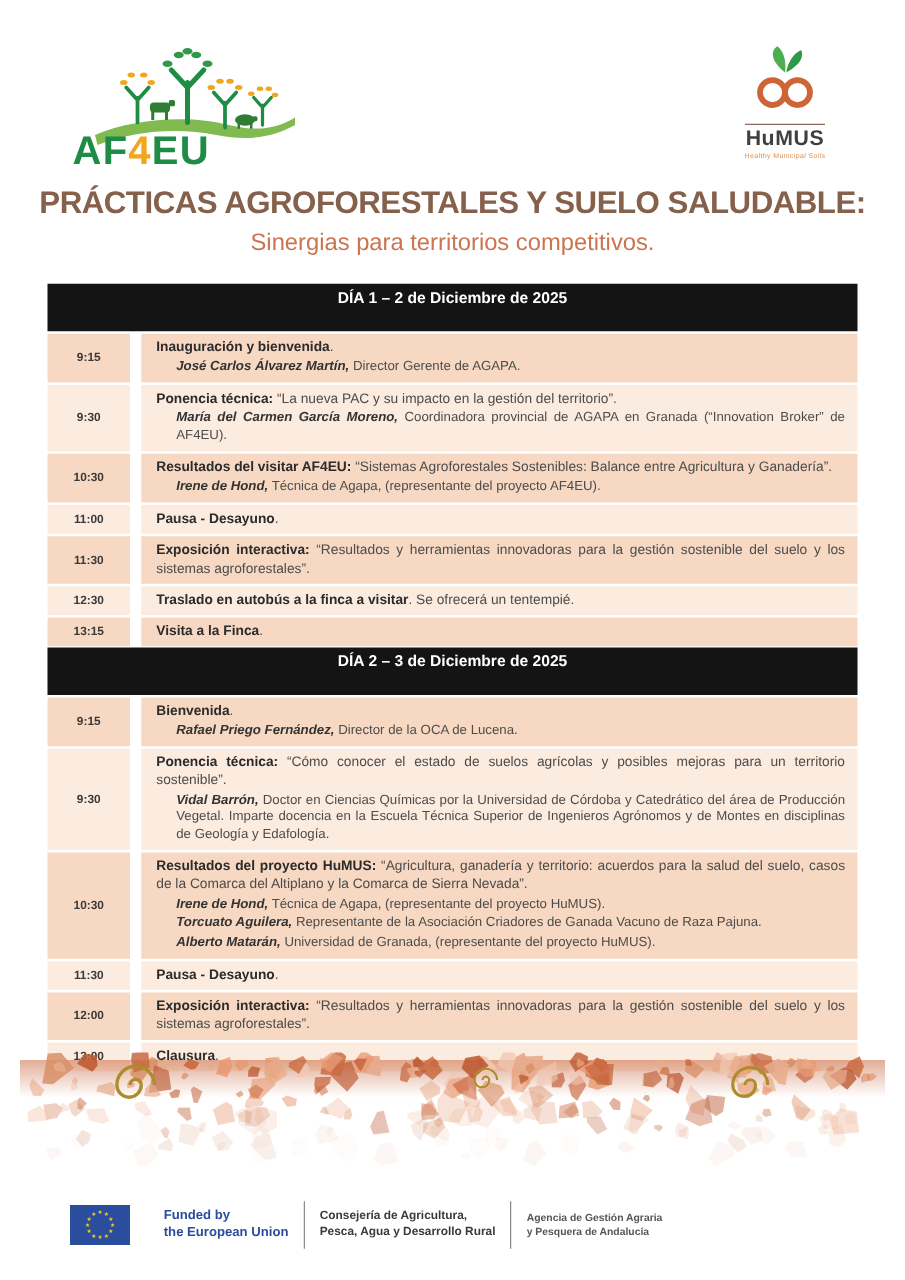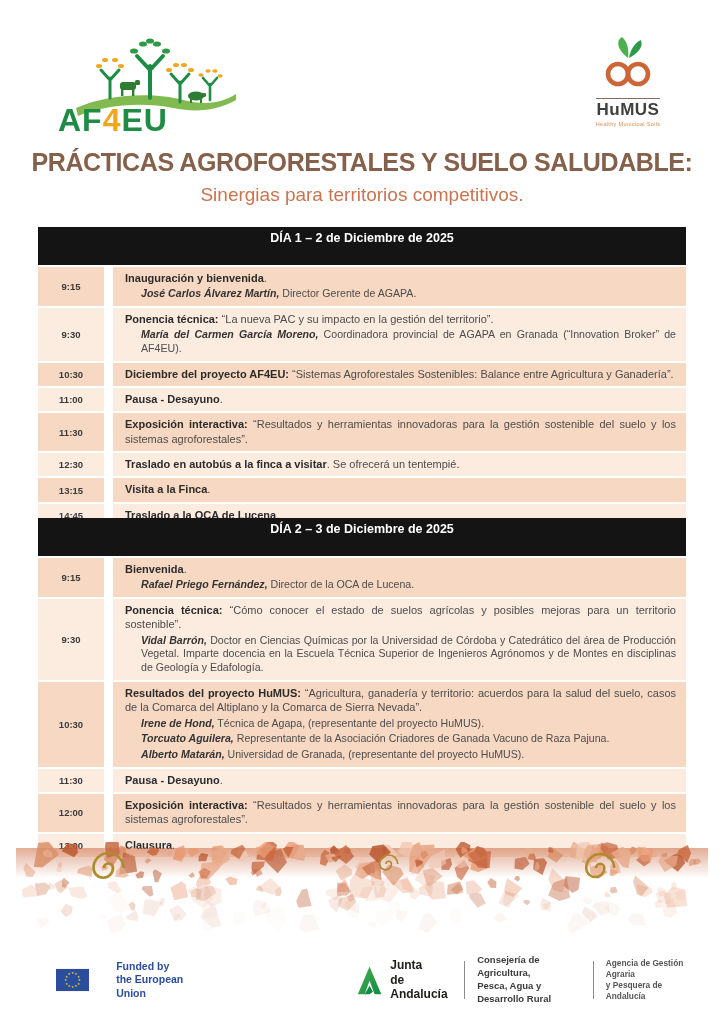--- a/index.html
+++ b/index.html
@@ -169,21 +169,22 @@
         <div class="row light">
           <div class="time">9:30</div>
           <div class="content">
             <div class="evt-title"><span class="seg-b">Ponencia técnica:</span><span class="seg-n"> “La nueva PAC y su impacto en la gestión del territorio”.</span></div>
             <div class="speaker"><span class="seg-bi">María del Carmen García Moreno,</span><span class="seg-n"> Coordinadora provincial de AGAPA en Granada (“Innovation Broker” de AF4EU).</span></div>
           </div>
         </div>
         <div class="row dark">
           <div class="time">10:30</div>
           <div class="content">
-            <div class="evt-title"><span class="seg-b">Diciembre del proyecto AF4EU:</span><span class="seg-n"> “Sistemas Agroforestales Sostenibles: Balance entre Agricultura y Ganadería”.</span></div>
+            <div class="evt-title"><span class="seg-b">Resultados del visitar AF4EU:</span><span class="seg-n"> “Sistemas Agroforestales Sostenibles: Balance entre Agricultura y Ganadería”.</span></div>
+            <div class="speaker"><span class="seg-bi">Irene de Hond,</span><span class="seg-n"> Técnica de Agapa, (representante del proyecto AF4EU).</span></div>
           </div>
         </div>
         <div class="row light">
           <div class="time">11:00</div>
           <div class="content">
             <div class="evt-title"><span class="seg-b">Pausa - Desayuno</span><span class="seg-n">.</span></div>
           </div>
         </div>
         <div class="row dark">
           <div class="time">11:30</div>
@@ -499,36 +500,20 @@
           <text x="15.339745962155614" y="22.600000000000005" text-anchor="middle" font-size="4.6" fill="#f7d117">★</text>
           <text x="14" y="17.6" text-anchor="middle" font-size="4.6" fill="#f7d117">★</text>
           <text x="15.339745962155614" y="12.6" text-anchor="middle" font-size="4.6" fill="#f7d117">★</text>
           <text x="18.999999999999996" y="8.939745962155616" text-anchor="middle" font-size="4.6" fill="#f7d117">★</text>
         </svg>
       <div class="eu-text">
         <div>Funded by</div>
         <div>the European Union</div>
       </div>
     </div>
-    <div class="junta-block">
-      <svg width="30" height="38" viewBox="0 0 30 38">
-        <defs>
-          <linearGradient id="jg" x1="0" y1="0" x2="1" y2="1">
-            <stop offset="0" stop-color="#4cae4f"></stop>
-              <stop offset="1" stop-color="#0e8c44"></stop>
-          </linearGradient>
-        </defs>
-        <polygon points="1,36 15,3 29,36 21,36 15,20 9,36" fill="url(#jg)"></polygon>
-        <polygon points="9,36 15,26 19,33 15,36" fill="#0e8c44"></polygon>
-      </svg>
-      <div class="junta-text">
-        <div>Junta</div>
-        <div>de Andalucía</div>
-      </div>
-    </div>
     <div class="v-div"></div>
     <div class="consejeria">Consejería de Agricultura,
 Pesca, Agua y Desarrollo Rural</div>
     <div class="v-div"></div>
     <div class="agencia">Agencia de Gestión Agraria
 y Pesquera de Andalucía</div>
   </div>
 
 </div>
 

